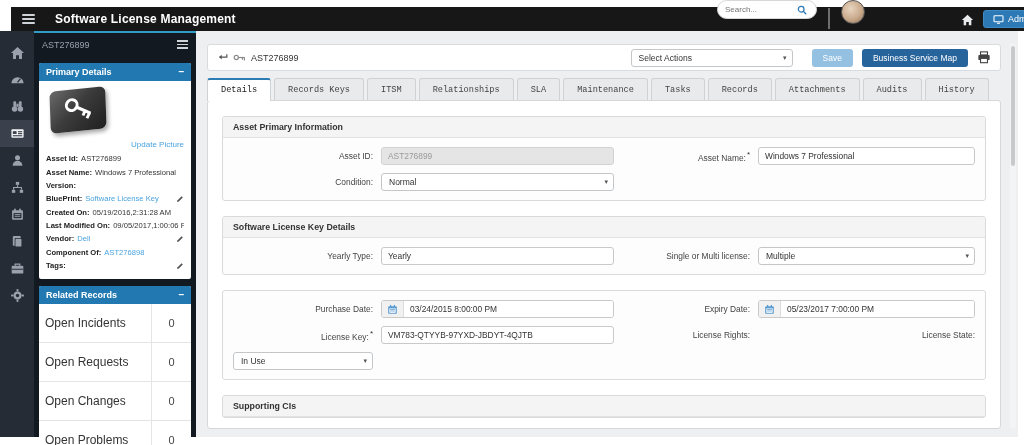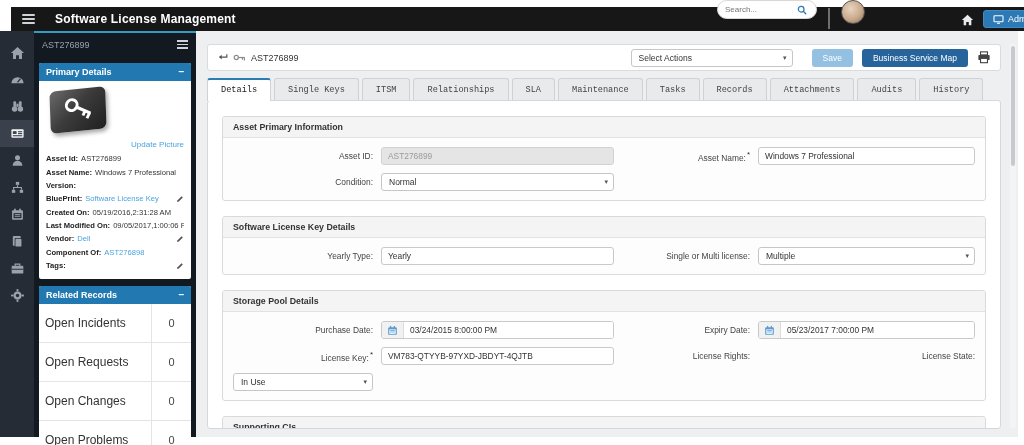--- a/index.html
+++ b/index.html
@@ -321,21 +321,21 @@
             <rect x="4" y="1" width="8" height="3.5" fill="none" stroke="#444" stroke-width="1.3"></rect>
             <rect x="1.5" y="4.5" width="13" height="6" rx="1" fill="#444"></rect>
             <rect x="4" y="8.5" width="8" height="5" fill="#fff" stroke="#444" stroke-width="1.3"></rect>
           </svg>
       </span>
     </div>
   </div>
 
   <div class="tabs">
     <div class="tab active">Details</div>
-    <div class="tab">Single Keys</div>
+    <div class="tab">Records Keys</div>
     <div class="tab">ITSM</div>
     <div class="tab">Relationships</div>
     <div class="tab">SLA</div>
     <div class="tab">Maintenance</div>
     <div class="tab">Tasks</div>
     <div class="tab">Records</div>
     <div class="tab">Attachments</div>
     <div class="tab">Audits</div>
     <div class="tab">History</div>
   </div>
@@ -370,21 +370,20 @@
           <span class="flabel">Single or Multi license:</span>
           <div class="sel">
             <span>Multiple</span>
             <span class="caret">▾</span>
           </div>
         </div>
       </div>
     </div>
 
     <div class="fieldset">
-      <div class="sec-head">Storage Pool Details</div>
       <div class="sec-body">
         <div class="fgrid">
           <span class="flabel">Purchase Date:</span>
           <div class="datewrap">
             <span class="cal-btn">
               <svg width="11" height="11" viewBox="0 0 14 14">
                   <rect x="1.5" y="3" width="11" height="9.5" rx="1.5" fill="#5b9bd1"></rect>
                   <rect x="3.8" y="1.2" width="1.6" height="3" fill="#5b9bd1"></rect>
                   <rect x="8.6" y="1.2" width="1.6" height="3" fill="#5b9bd1"></rect>
                   <rect x="3" y="5.6" width="8" height="5.6" fill="#fff"></rect>

